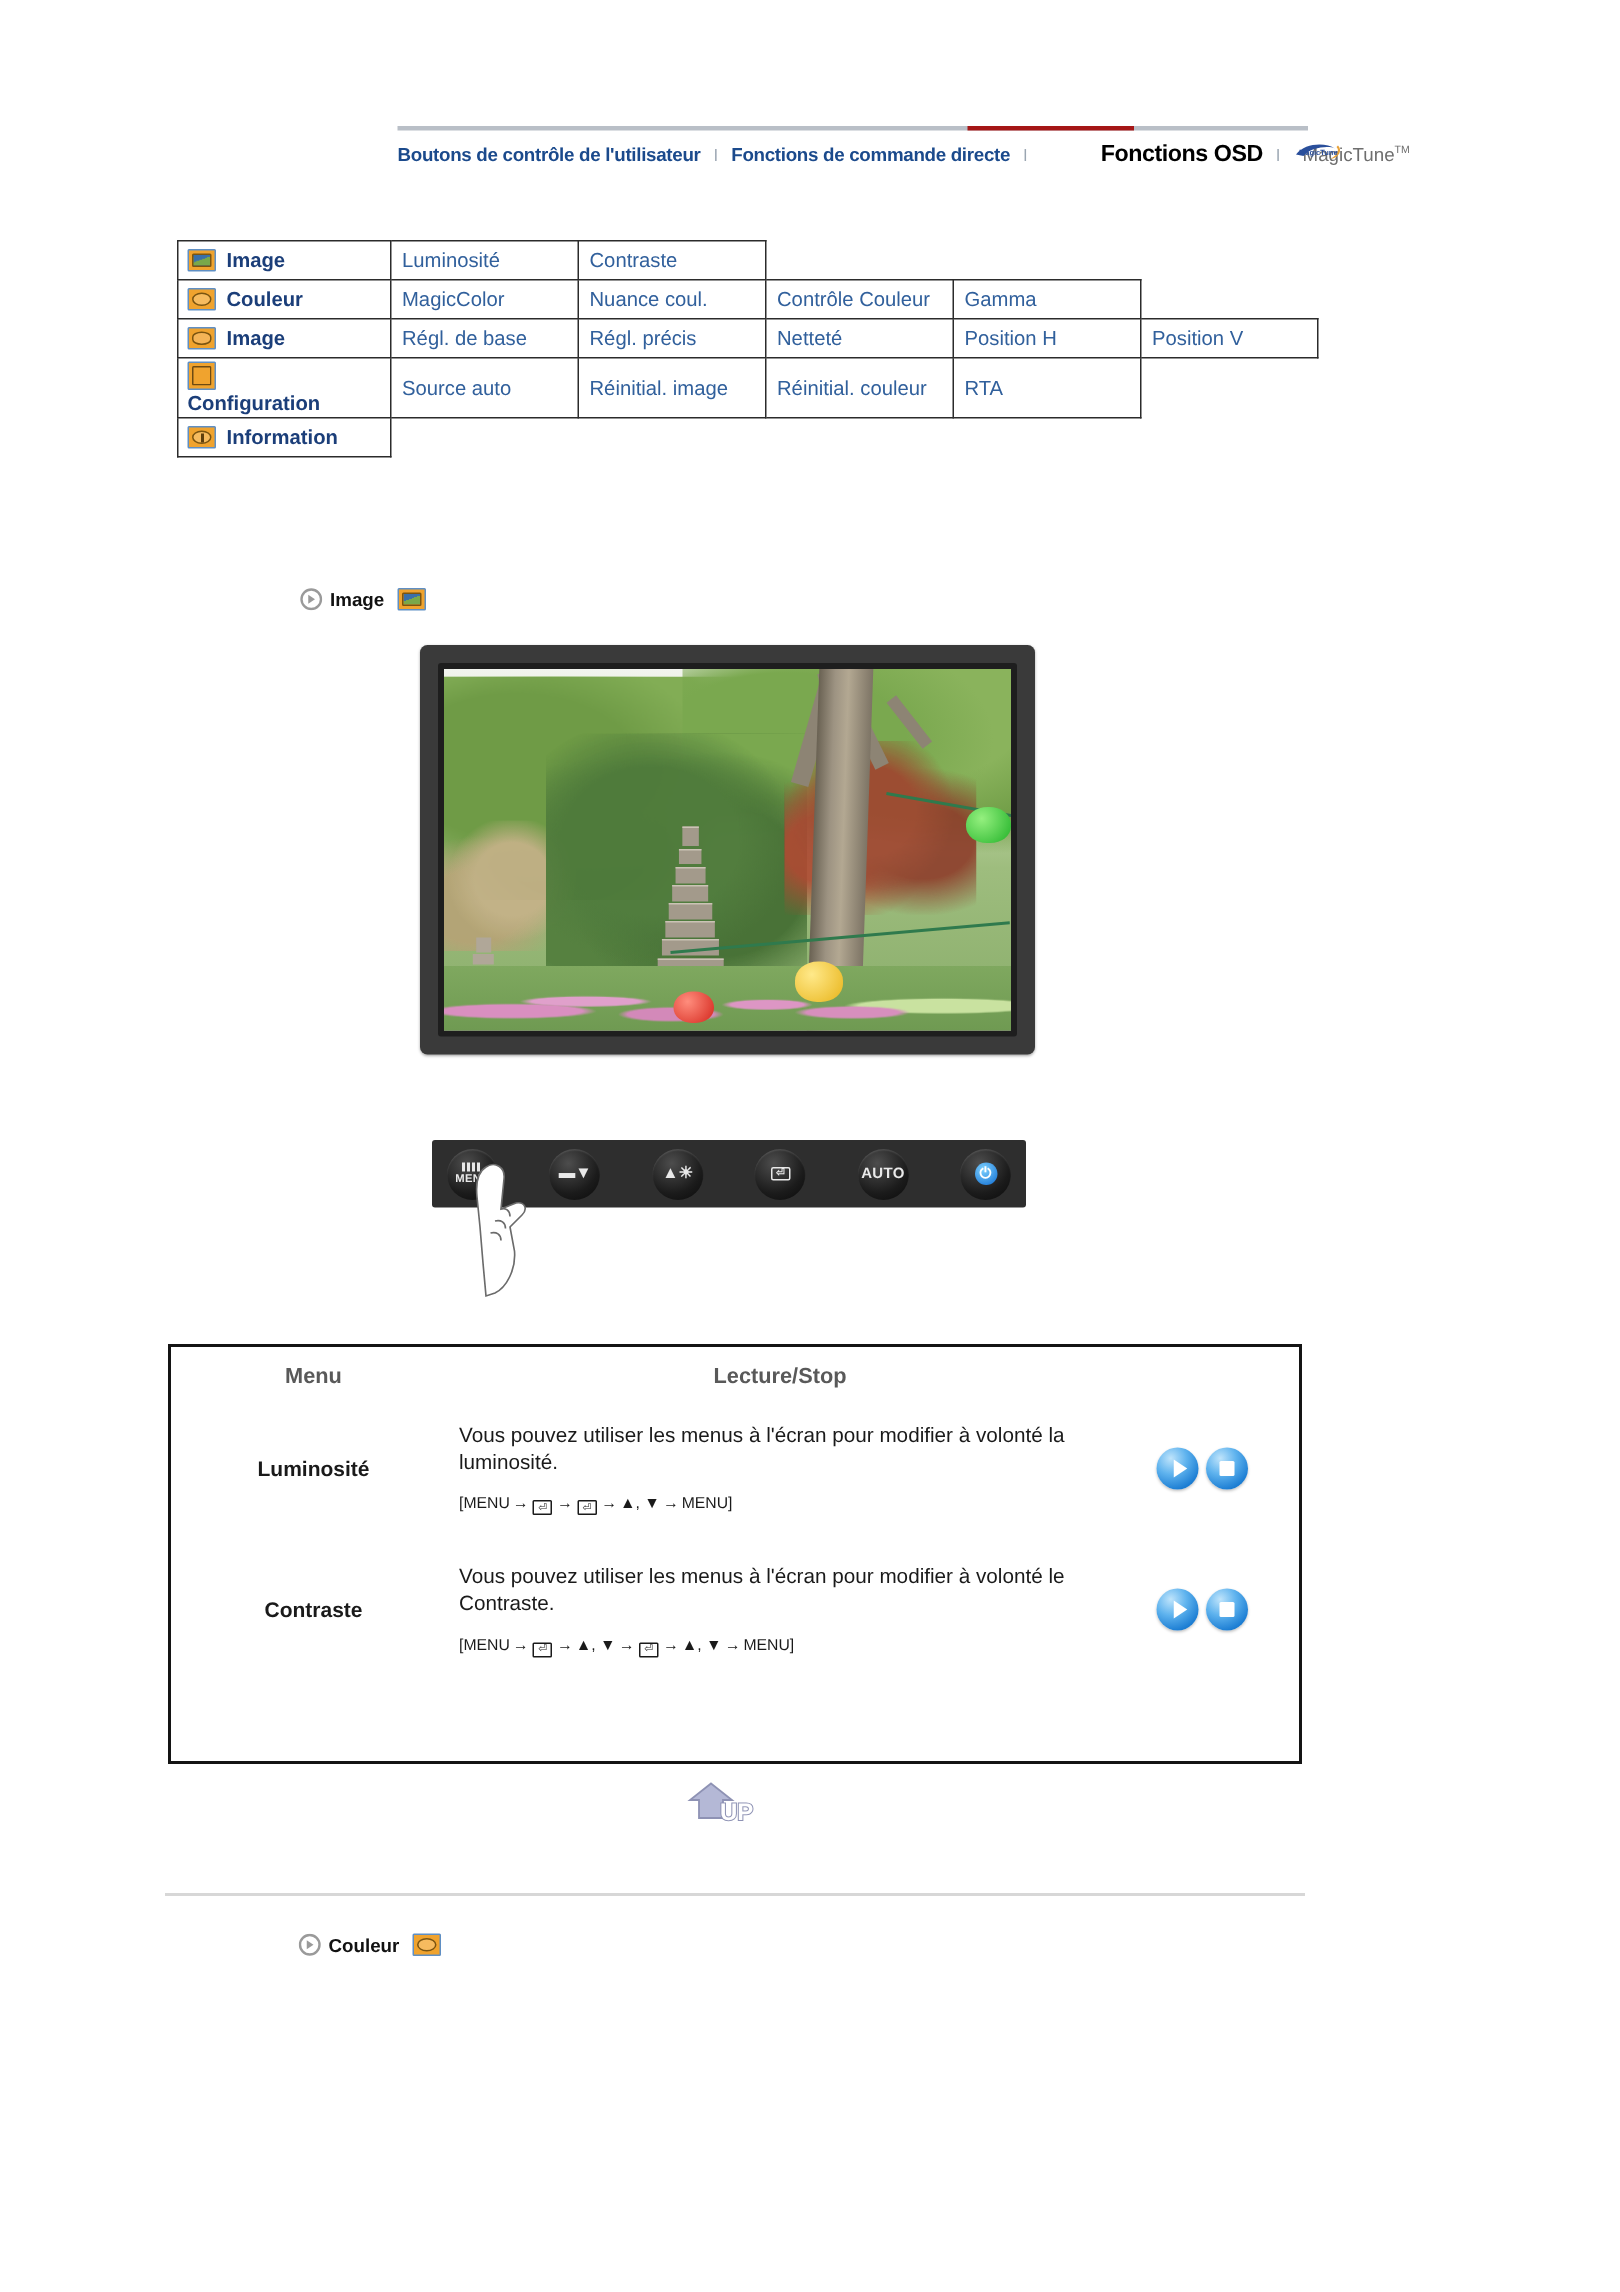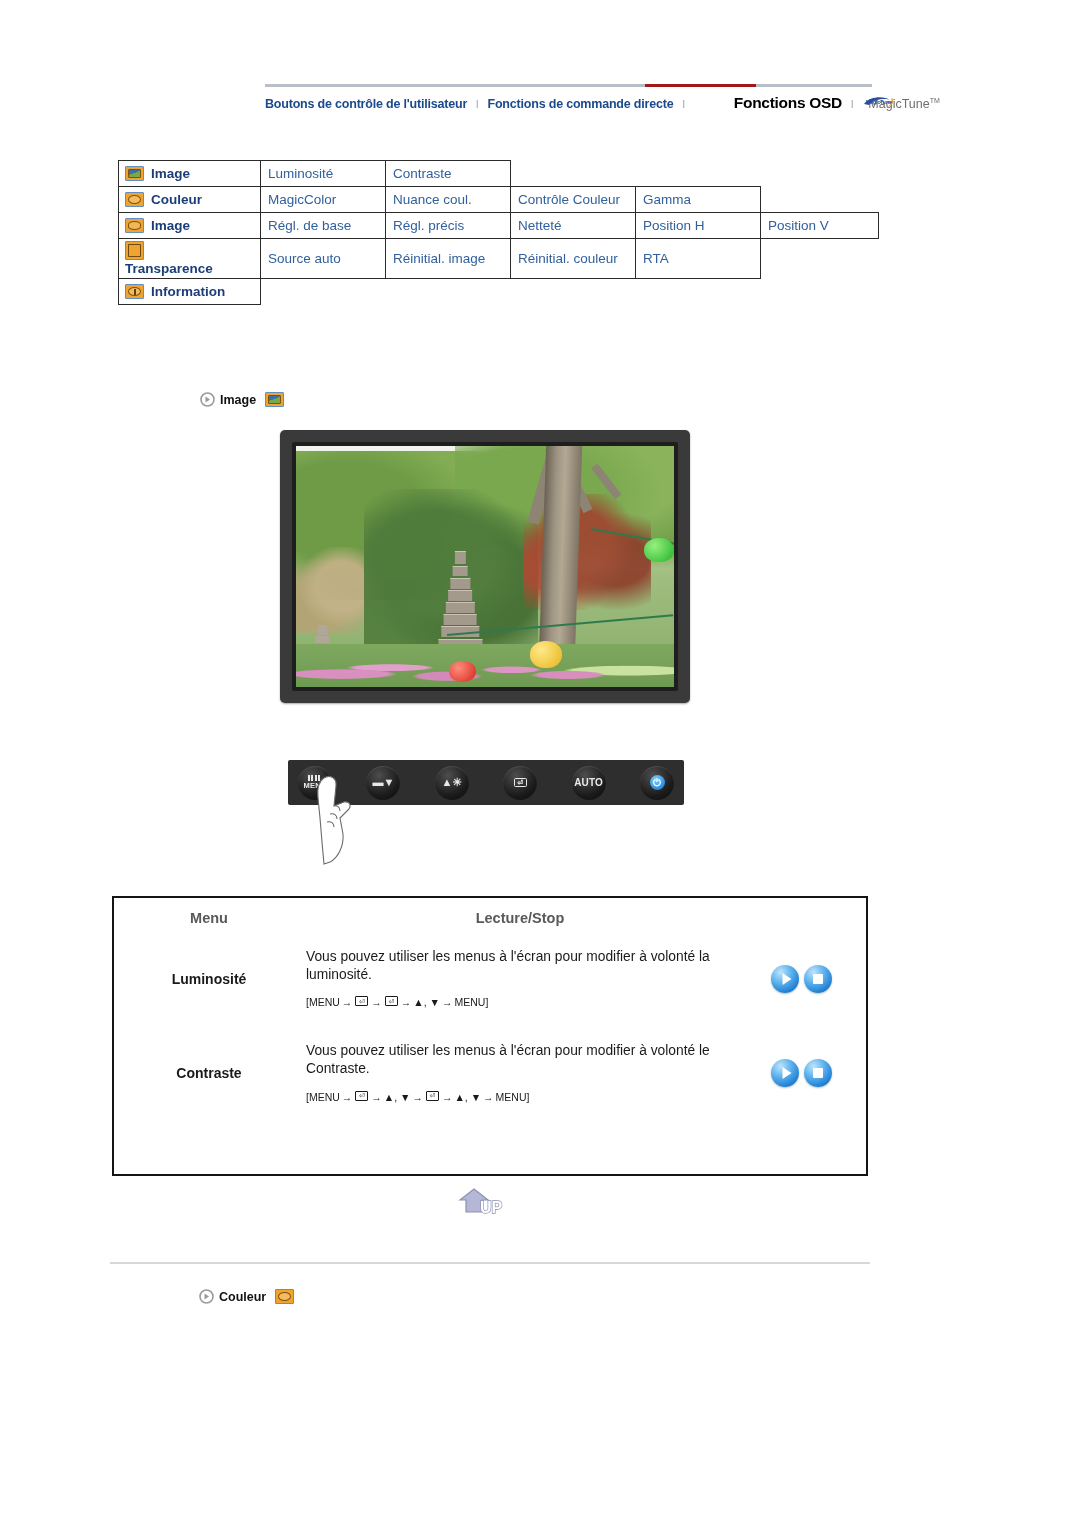--- a/index.html
+++ b/index.html
@@ -252,21 +252,21 @@
     display: flex; align-items: center; justify-content: center;
     font-size: 14px; font-weight: 700; color: #1a1a1a;
   }
   .row .mbody { padding: 6px 4px 6px 2px; }
   .row .mbody p {
     margin: 0; font-size: 13.8px; color: #1a1a1a; line-height: 1.32;
   }
   .row .mbody p b { font-weight: 700; }
   .seq {
     margin-top: 12px !important; font-size: 10.5px !important; color: #1a1a1a;
-    display: flex; align-items: flex-start; flex-wrap: wrap; gap: 2px;
+    display: flex; align-items: flex-end; flex-wrap: wrap; gap: 2px;
   }
   .seq .kbox {
     display: inline-flex; align-items: center; justify-content: center;
     width: 13px; height: 10px; border: 1.2px solid #1a1a1a; border-radius: 1px;
     font-size: 7px; line-height: 1; margin: 0 1px;
   }
   .row .micons { display: flex; align-items: center; justify-content: center; gap: 5px; }
   .orb { width: 28px; height: 28px; border-radius: 50%; position: relative;
          background: radial-gradient(circle at 34% 26%, #bfe4fb 0%, #5fb3ee 38%, #1e7fd4 75%, #0d5ea8 100%);
          box-shadow: 0 1px 2px rgba(0,0,0,.25); }
@@ -366,21 +366,21 @@
         <td>Netteté</td>
         <td>Position H</td>
         <td>Position V</td>
       </tr>
 
 
       <tr>
         <td class="cat stacked">
           <span class="cat-inner col">
               <span class="ico i-config"></span>
-          <span>Transparence</span>
+          <span>Configuration</span>
             </span>
         </td>
         <td>Source auto</td>
         <td>Réinitial. image</td>
         <td>Réinitial. couleur</td>
         <td>RTA</td>
         <td class="blank"></td>
       </tr>
 
       <tr>

